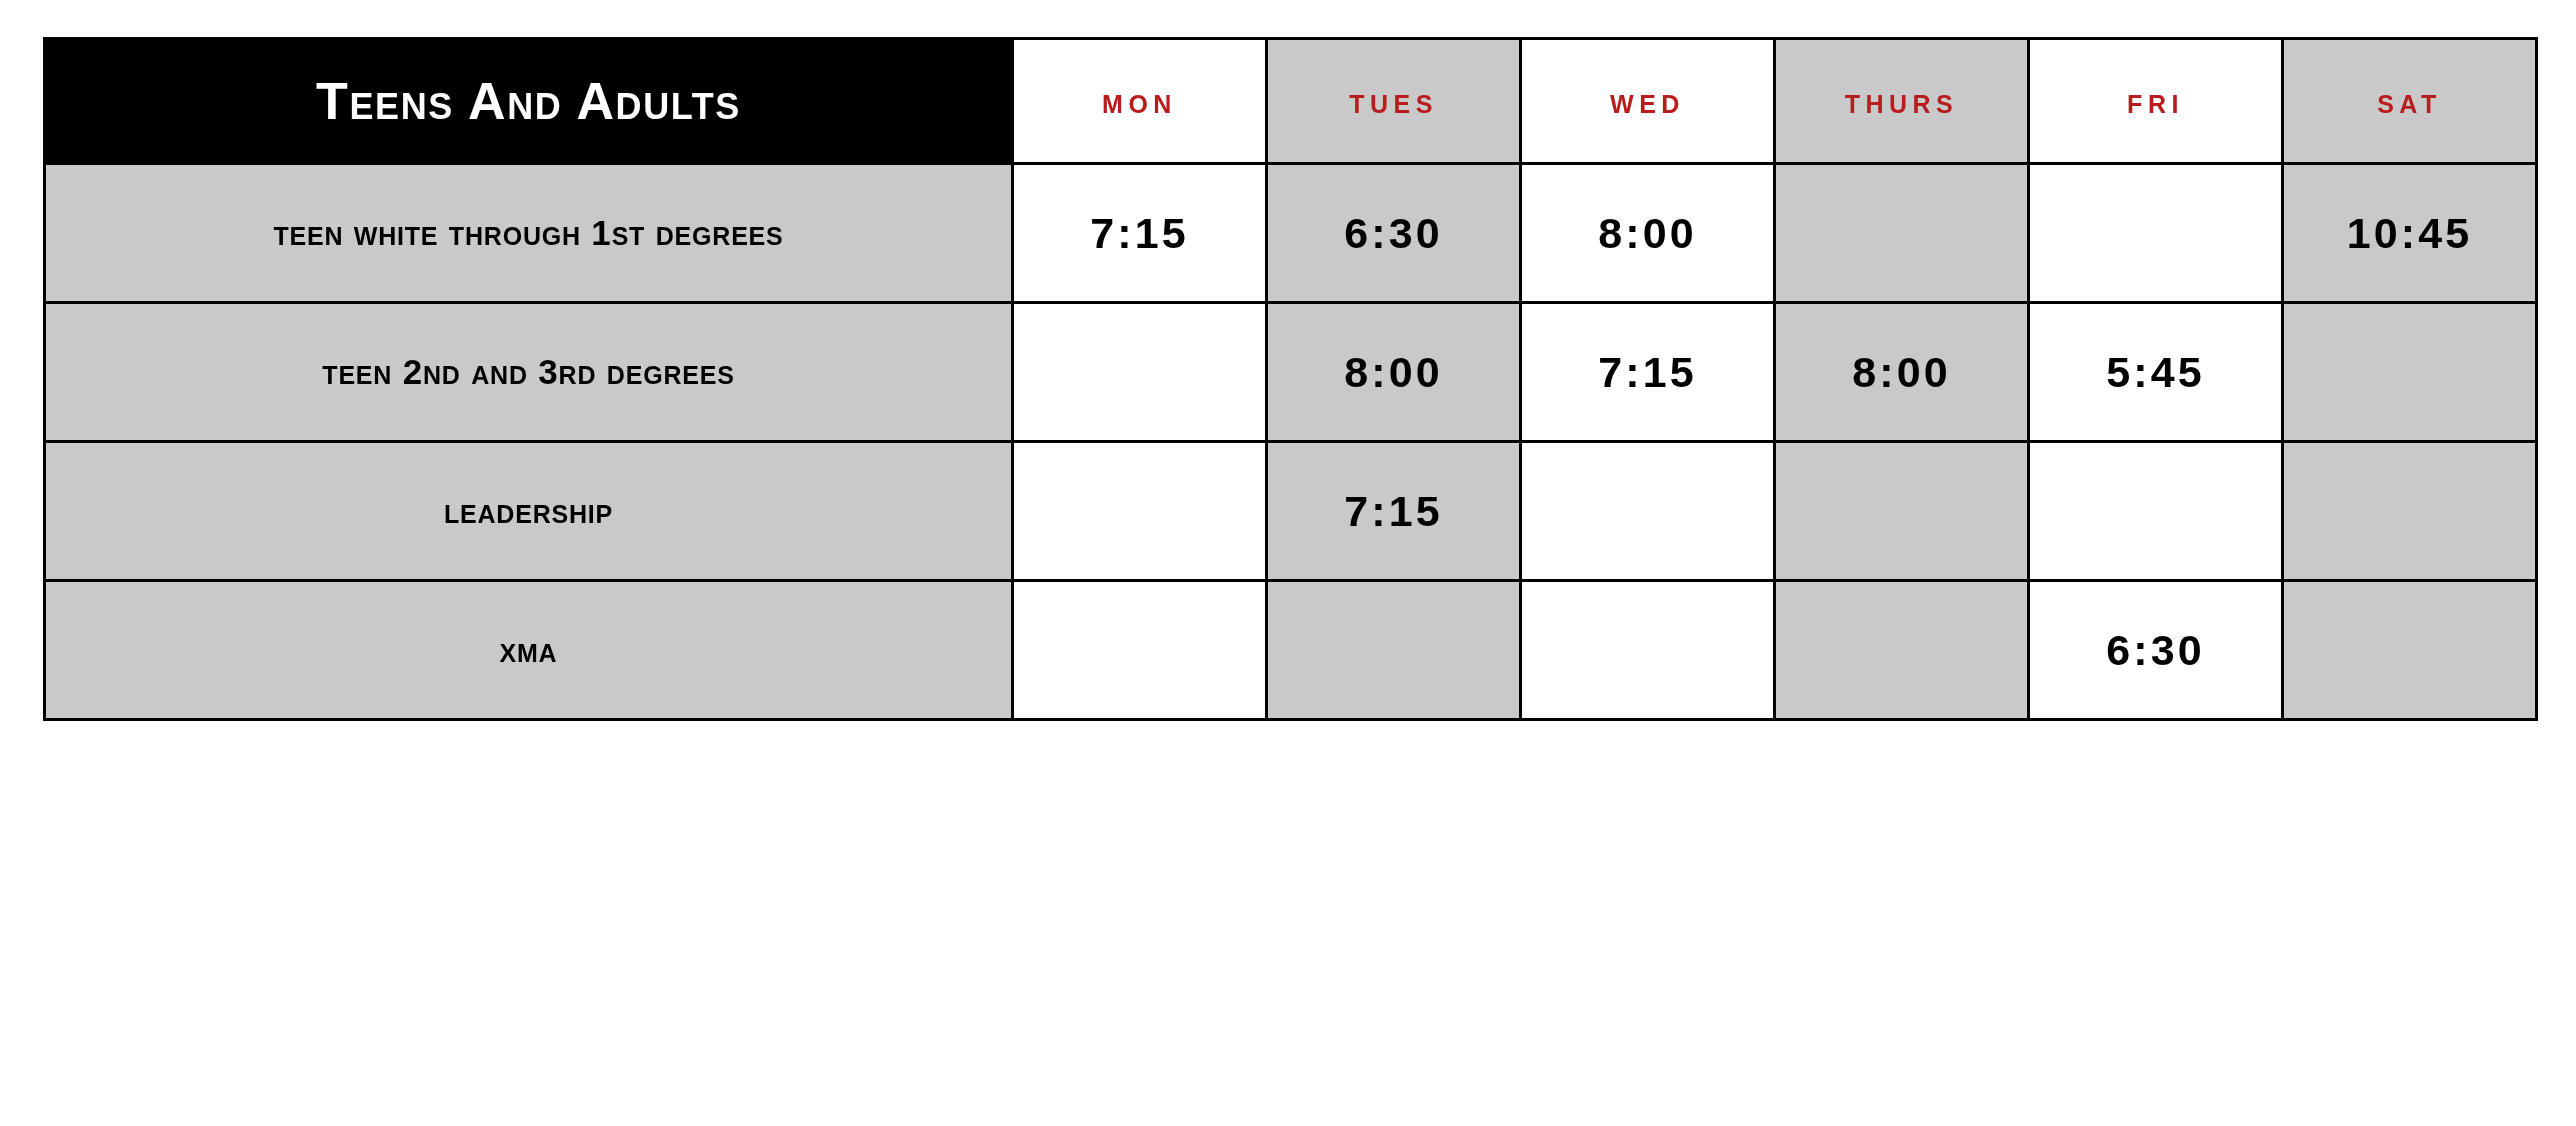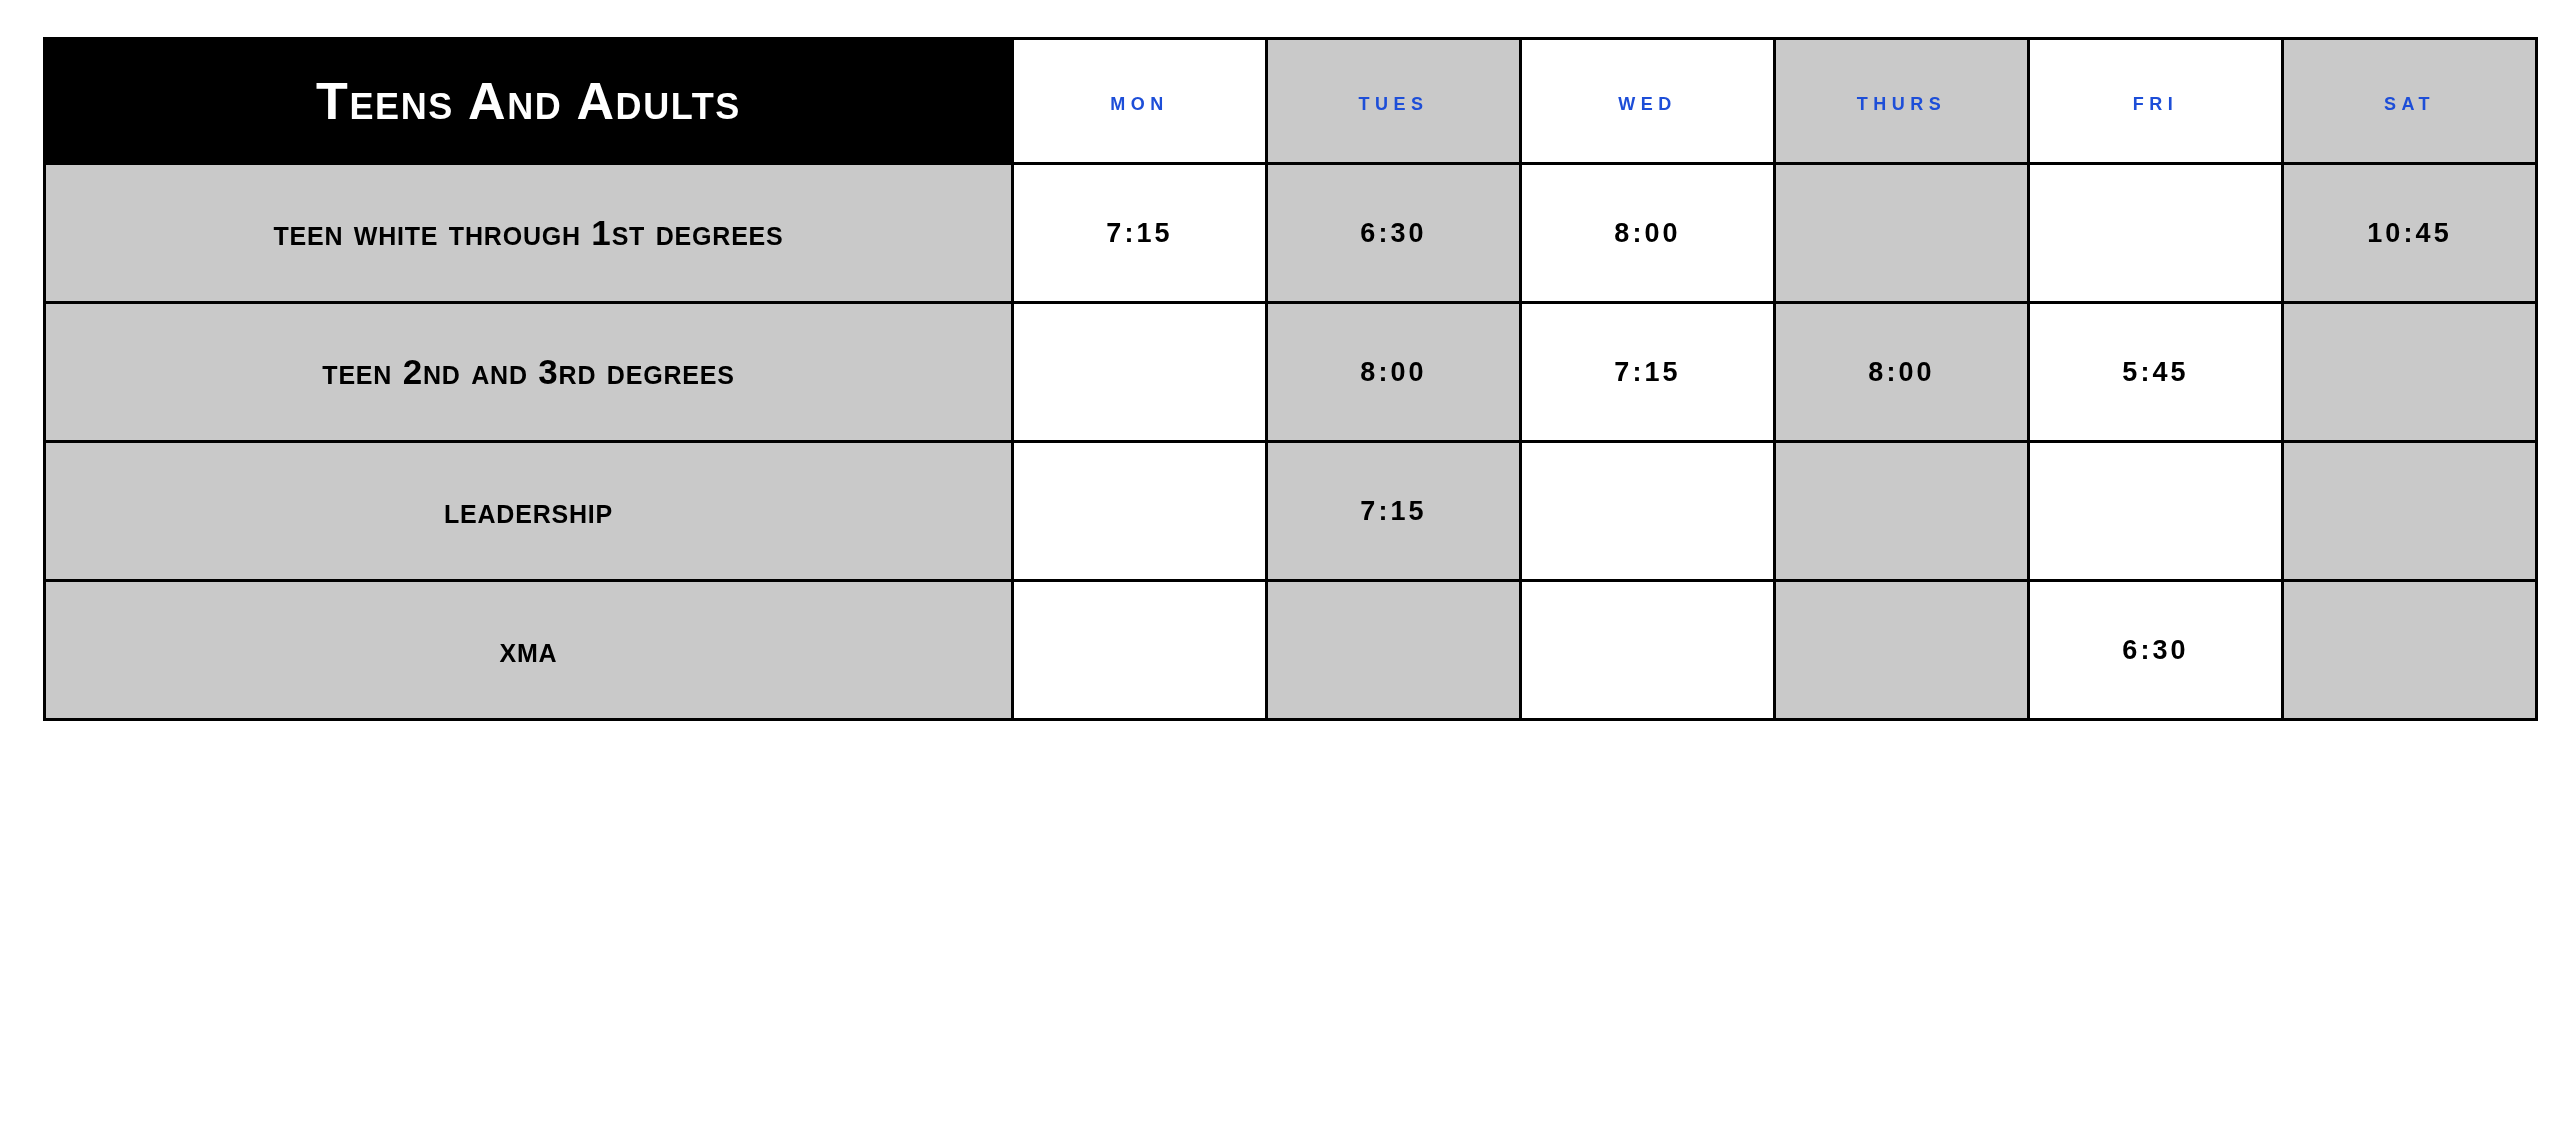--- a/index.html
+++ b/index.html
@@ -51,46 +51,46 @@
     color: #ffffff;
     text-align: left;
     padding-left: 61px;
     font-size: 52px;
     letter-spacing: 1.6px;
     font-variant: small-caps;
     text-transform: capitalize;
     font-weight: bold;
   }
   th.day-cell {
-    font-size: 25px;
+    font-size: 36px;
     letter-spacing: 5.5px;
     font-variant: small-caps;
     text-transform: lowercase;
-    color: #1d4ed8;
+    color: #b91c1c;
     font-weight: bold;
   }
   th.day-cell.shade, td.shade { background: #c9c9c9; }
   th.day-cell.light, td.light { background: #ffffff; }
 
   
   tr.data-row { height: 139px; }
   td.row-label {
     background: #c9c9c9;
     text-align: left;
     padding-left: 12.5px;
     font-size: 35px;
     letter-spacing: 0.8px;
     font-variant: small-caps;
     text-transform: lowercase;
     color: #000000;
     font-weight: bold;
     white-space: nowrap;
   }
   td.time-cell {
-    font-size: 27px;
+    font-size: 43px;
     letter-spacing: 3.1px;
     color: #000000;
     font-weight: bold;
   }
   .footer-note {
     position: absolute;
     left: 43px;
     top: 1015px;
     width: 2490px;
     text-align: center;

